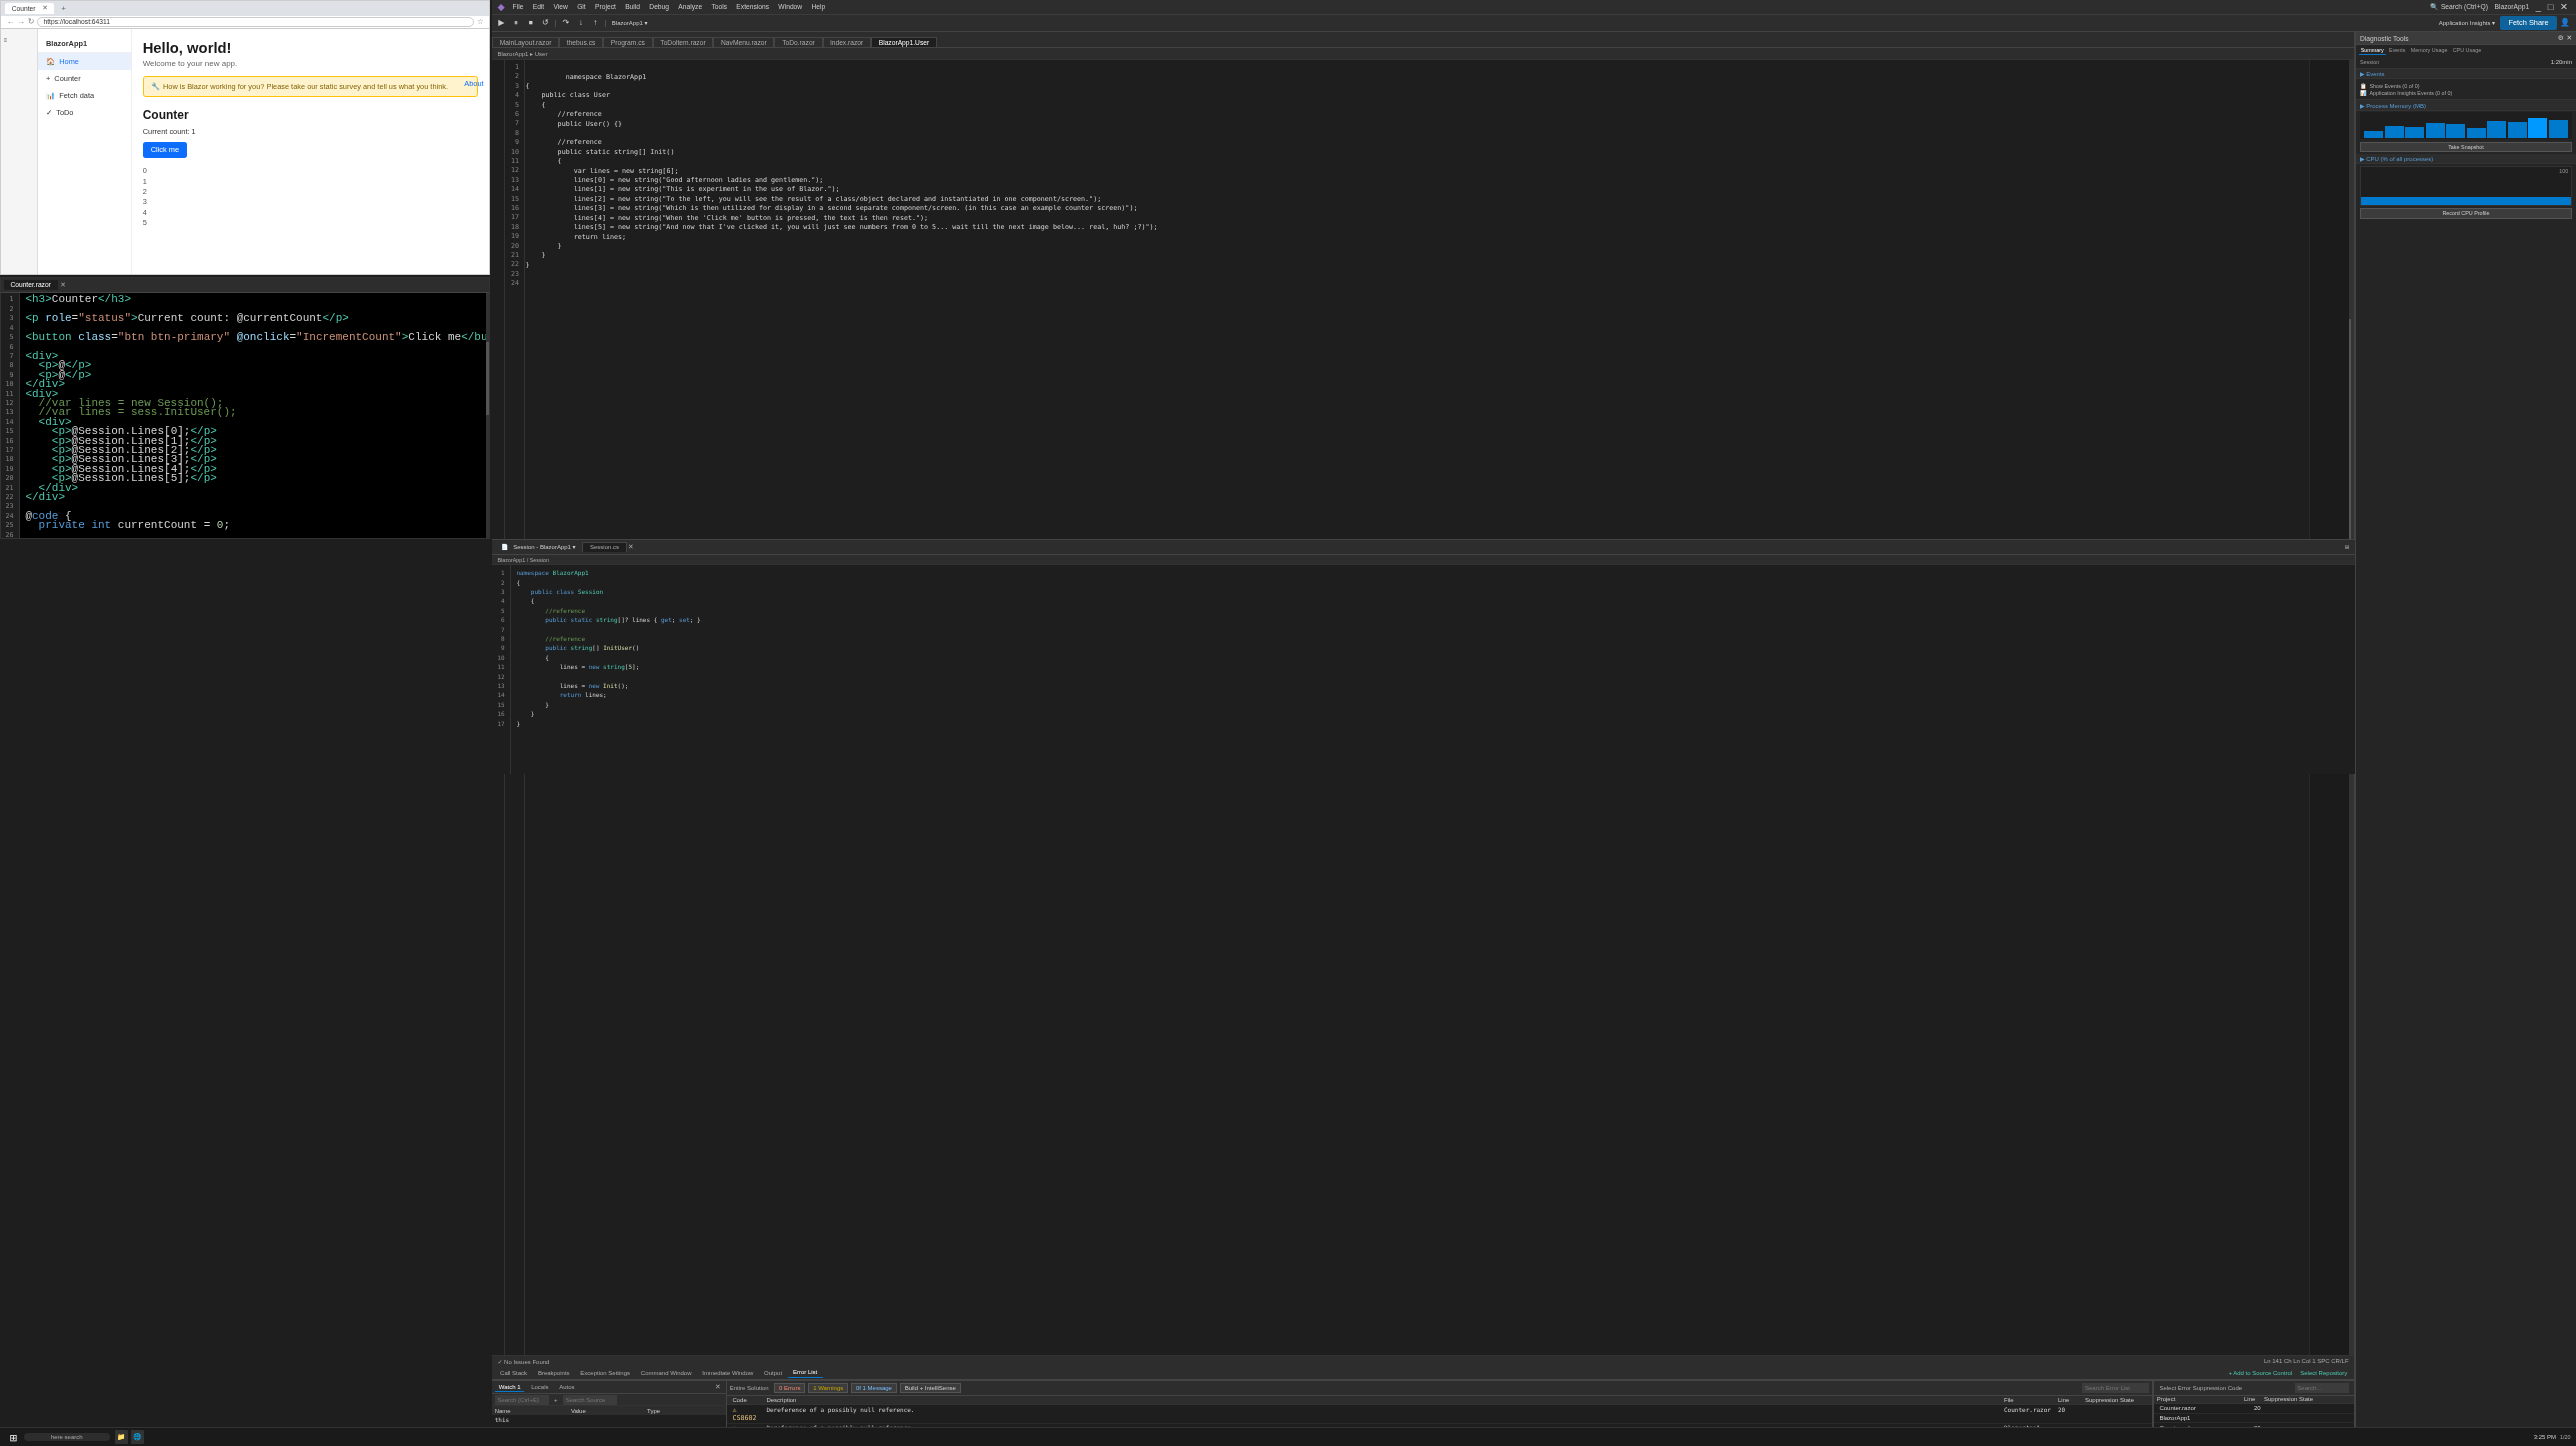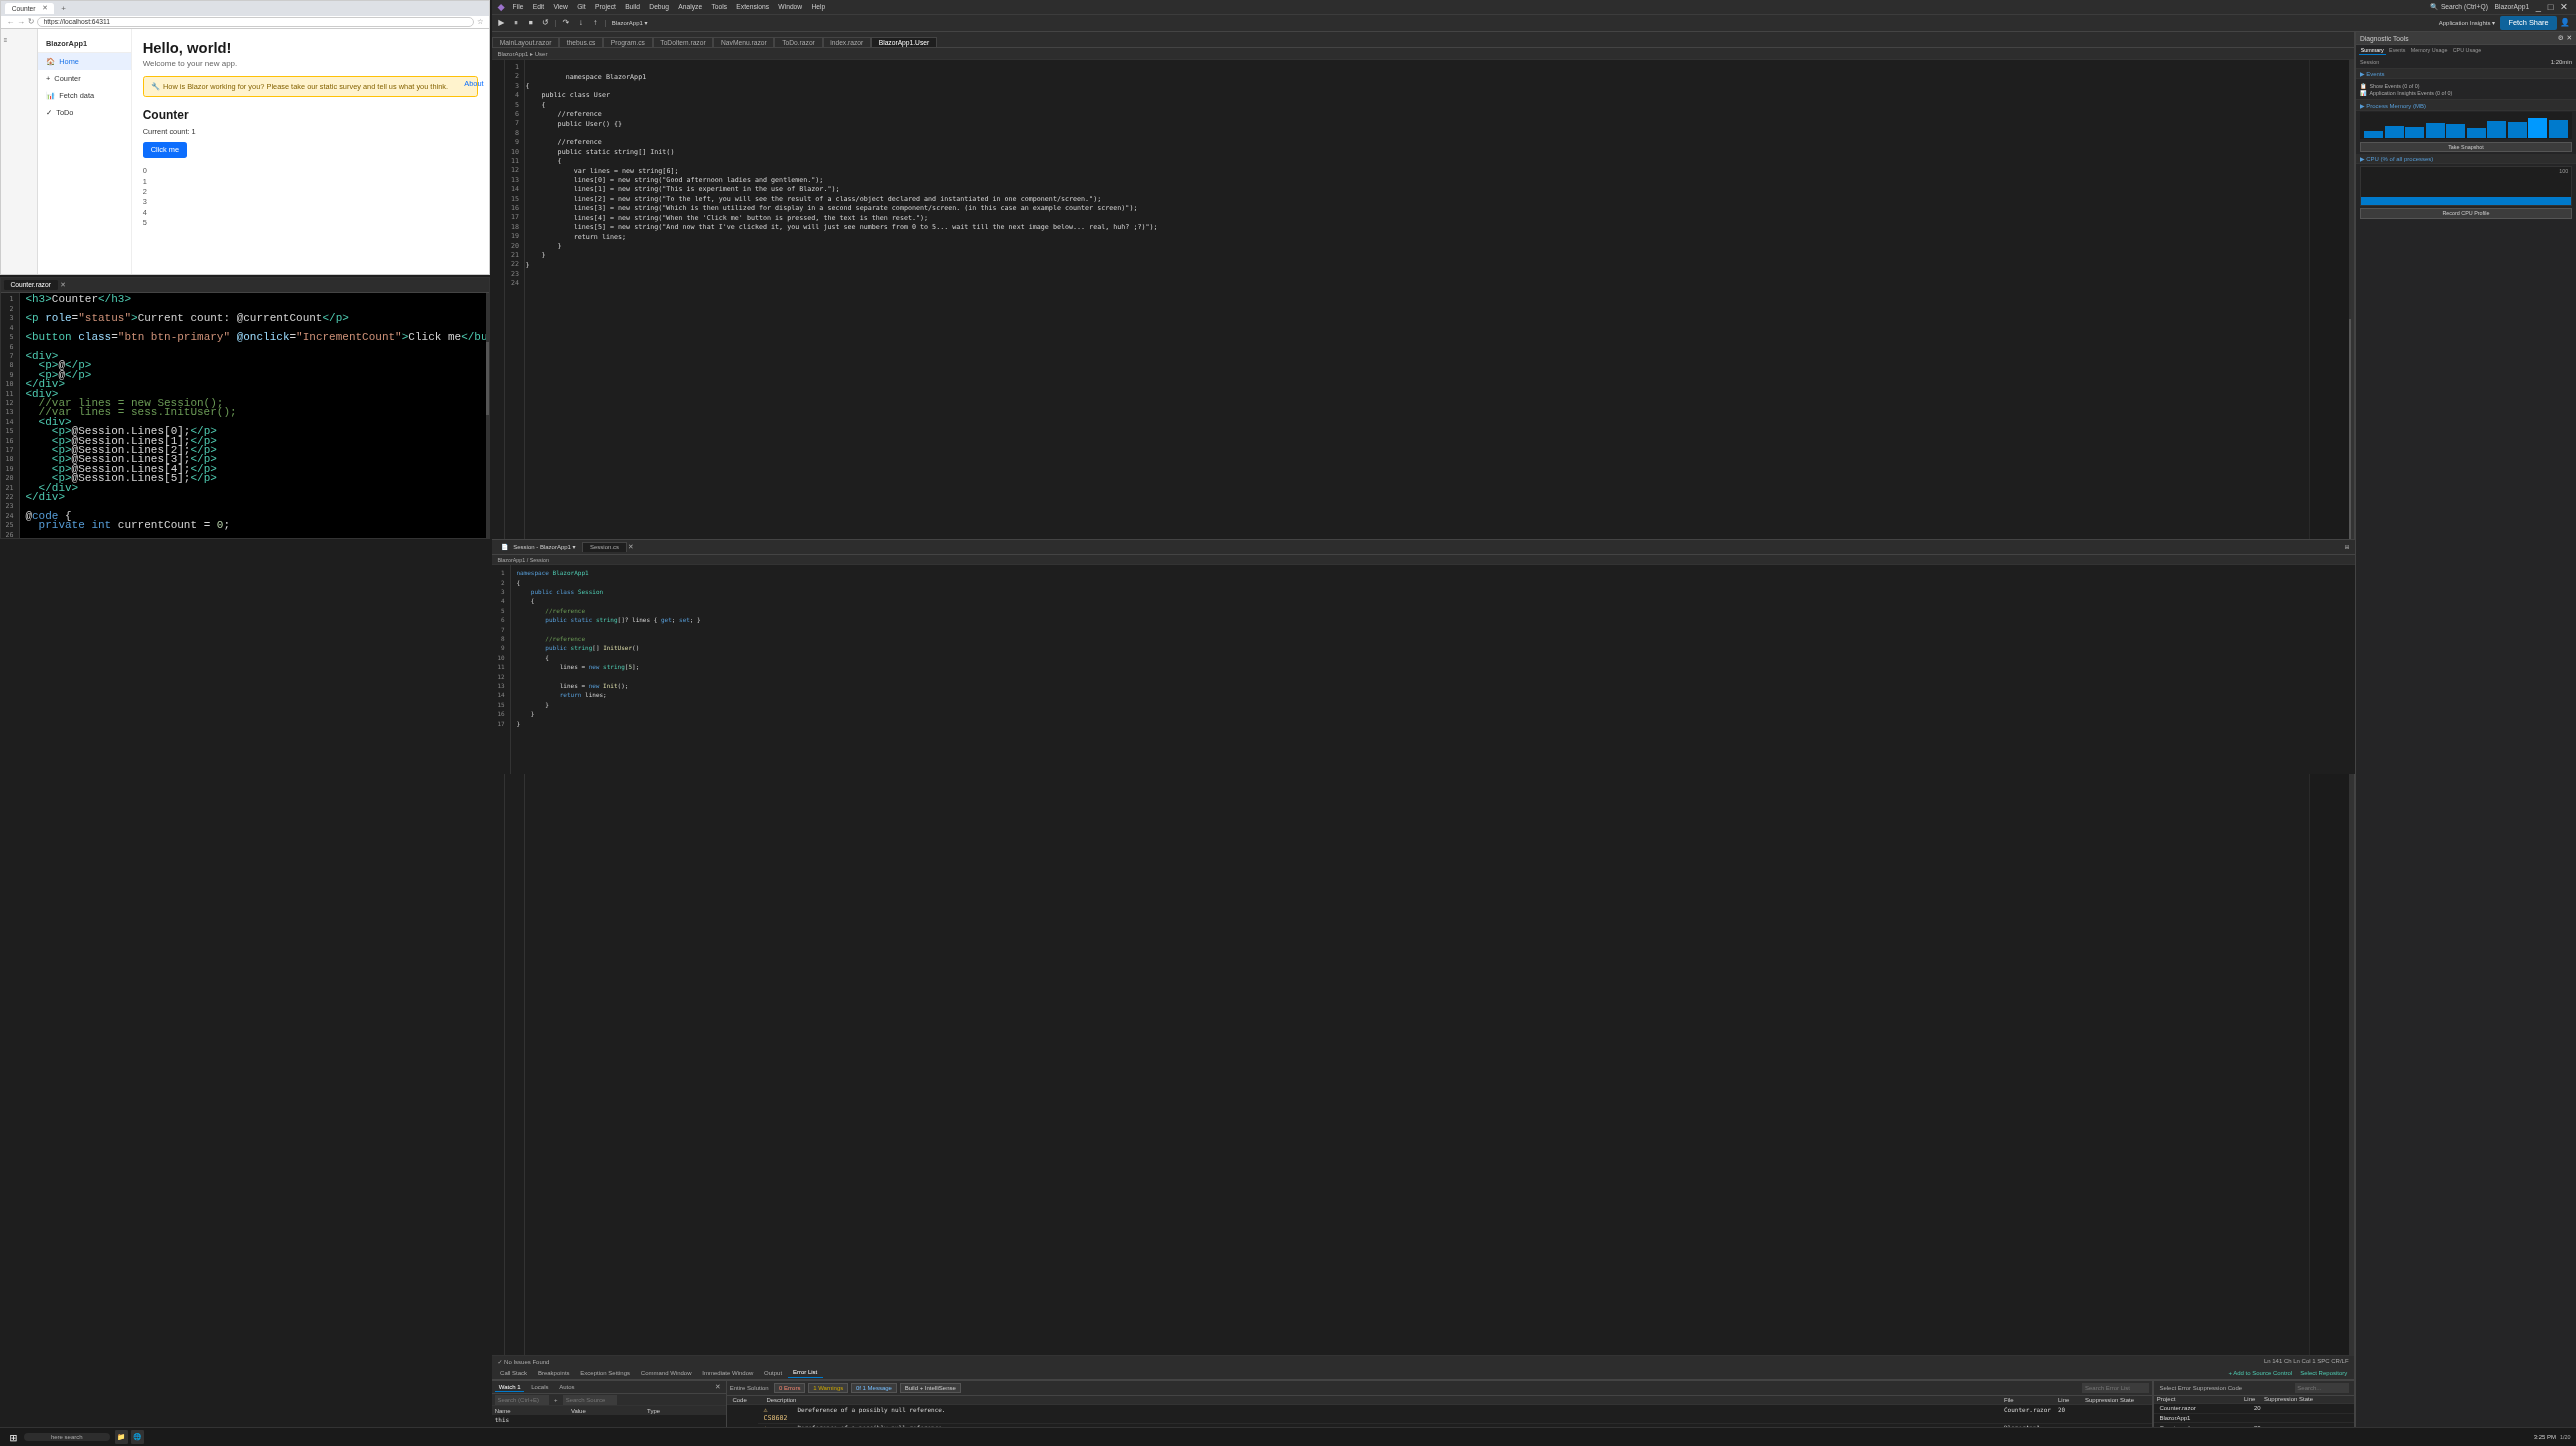--- a/index.html
+++ b/index.html
@@ -343,21 +343,21 @@
       padding: 0.7px 4px;
       font-size: 6px;
       color: #ccc;
       background: #3c3c3c;
       border: 0.7px solid #555;
       cursor: pointer;
     }
     .error-table { font-size: 6px; flex: 1; overflow-y: auto; }
     .error-header { display: flex; background: #2d2d2d; padding: 1.3px 2.7px; border-bottom: 0.7px solid #333; }
     .error-col { color: #ccc; font-size: 6px; padding: 0 2.7px; }
-    .error-row { display: flex; padding: 0.7px 2.7px; border-bottom: 0.7px solid #2a2a2a; margin-left: 31px; }
+    .error-row { display: flex; padding: 0.7px 2.7px; border-bottom: 0.7px solid #2a2a2a; }
     .error-cell { color: #d4d4d4; font-size: 6px; font-family: 'Consolas', monospace; padding: 0 2.7px; }
     .error-icon { color: #e5c07b; font-size: 6.7px; }
 
     
     #error-list-right {
       width: 188px;
       display: flex;
       flex-direction: column;
       border-left: 0.7px solid #444;
     }

